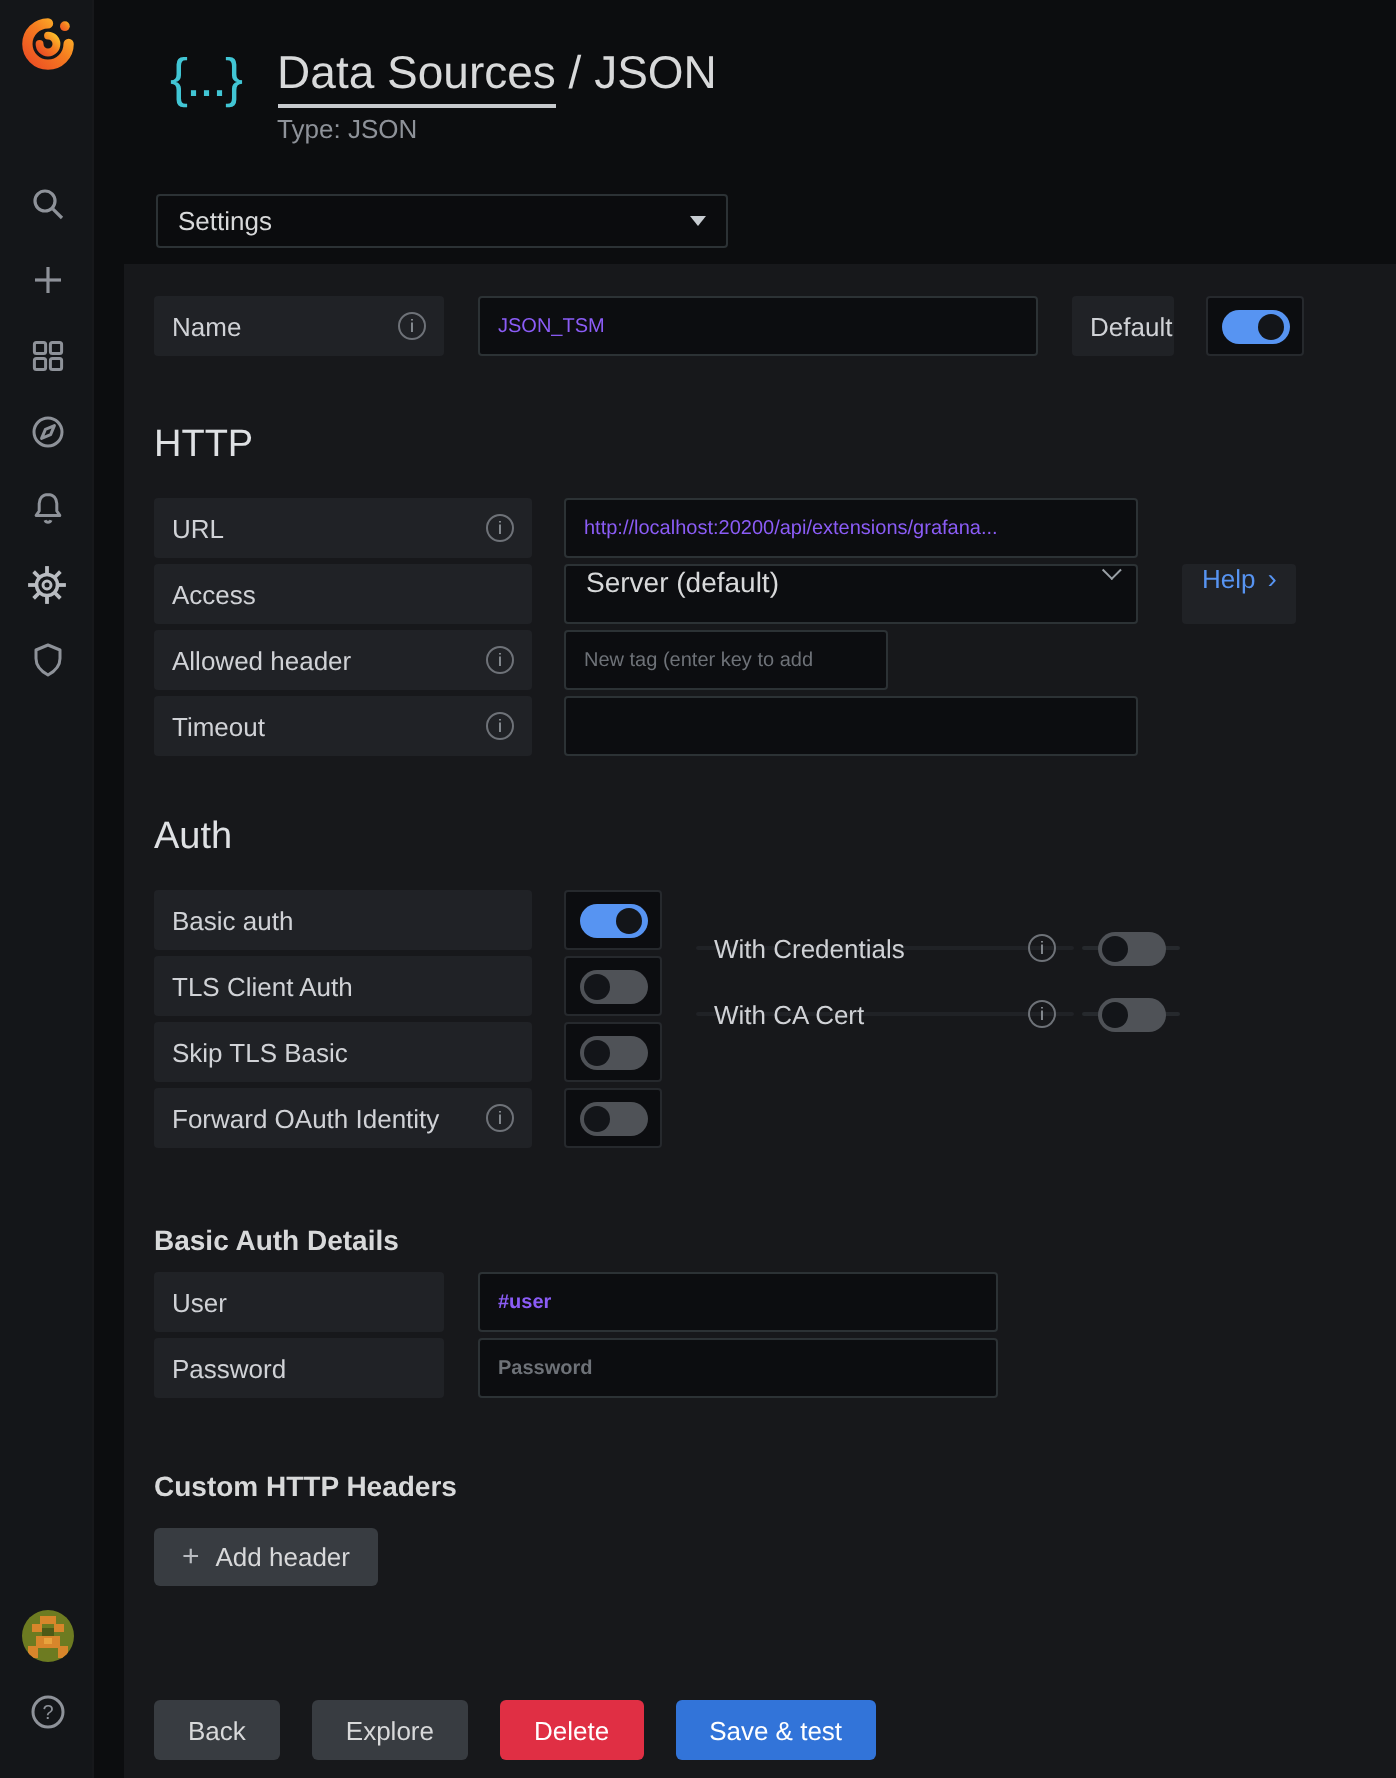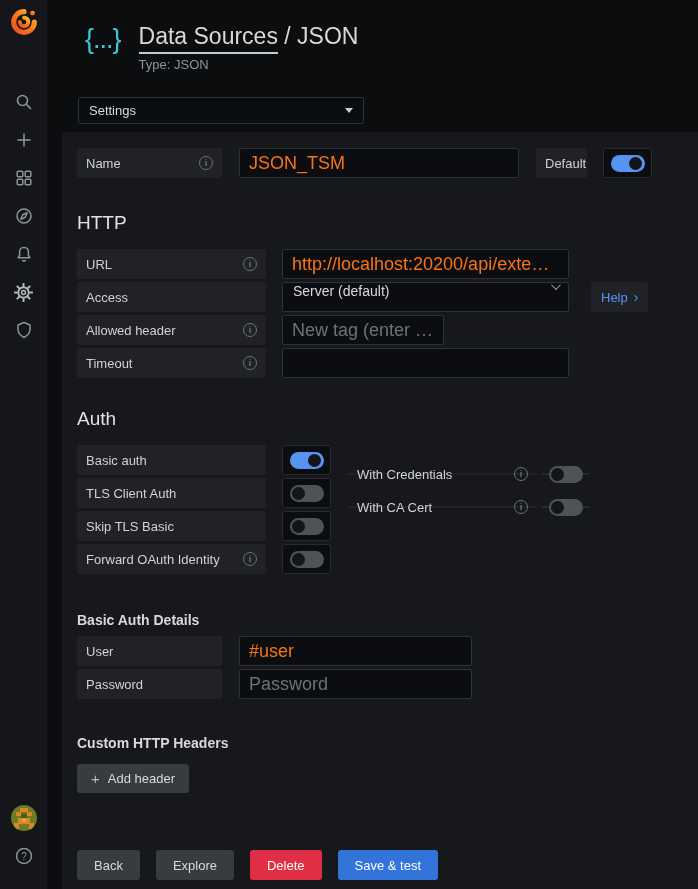--- a/index.html
+++ b/index.html
@@ -25,29 +25,29 @@
 
   
   .panel { position:absolute; left:62px; top:132px; right:0; bottom:0; background:#17181b; padding:16px 0 0 15px; }
 
   .row { display:flex; align-items:stretch; margin-bottom:3px; height:30px;gap:12px; }
   .lbl { background:#202226; border-radius:2px; display:flex; align-items:center; padding:0 9px; font-size:13px; font-weight:500; color:#d0d2d6; }
   .lbl .info { margin-left:auto; }
   .w145 { width:145px; margin-right:5px; }
   .w189 { width:189px; margin-right:4px; }
   .info { width:14px; height:14px; border:1px solid #6e7278; border-radius:50%; color:#9aa0a6; font-size:9px; font-weight:400; display:inline-flex; align-items:center; justify-content:center; cursor:pointer; flex:0 0 auto; }
-  .input { background:#0c0d10; border:1px solid #2c3235; border-radius:2px; color:#f97316; font-size:18px; font-family:"Liberation Sans",sans-serif; padding:0 9px; height:30px; outline:none; text-overflow:ellipsis; }
+  .input { background:#0c0d10; border:1px solid #2c3235; border-radius:2px; color:#8b5cf6; font-size:10px; font-family:"Liberation Sans",sans-serif; padding:0 9px; height:30px; outline:none; text-overflow:ellipsis; }
   .input::placeholder { color:#6e7278; }
-  .w280 { width:280px; } .w287 { width:287px; } .w162 { width:162px; } .w259 { width:233px; }
+  .w280 { width:280px; } .w287 { width:287px; } .w162 { width:162px; } .w259 { width:260px;font-weight:bold; }
 
   .select { width:287px; background:#0c0d10; border:1px solid #2c3235; border-radius:2px; display:flex; align-items:flex-start; padding:0 10px; font-size:14px; color:#d8d9da; cursor:pointer; }
   .select .chev { margin-left:auto; width:7px; height:7px; border-right:1.6px solid #9aa0a6; border-bottom:1.6px solid #9aa0a6; transform:rotate(45deg) translateY(-2px); }
 
   .box-label { background:#202226; border-radius:2px; display:flex; align-items:center; padding:0 9px; font-size:13px; font-weight:500; color:#d0d2d6; }
-  .help-box { margin-left:10px; background:#202226; border-radius:2px; display:flex; align-items:center; padding:0 10px; font-size:13px; font-weight:500; color:#5794f2; cursor:pointer; }
+  .help-box { margin-left:10px; background:#202226; border-radius:2px; display:flex; padding:0 10px; font-size:13px; font-weight:500; color:#5794f2; cursor:pointer; }
   .help-box .chev-r { margin-left:6px; font-size:14px; line-height:1; }
 
   .switchbox { width:49px; background:#0c0d10; border:1px solid #26292d; border-radius:2px; display:flex; align-items:center; justify-content:center; cursor:pointer; }
   .pill { width:34px; height:17px; border-radius:9px; position:relative; display:inline-block; }
   .pill.on { background:#5794f2; }
   .pill.off { background:#4f5257; }
   .knob { width:13px; height:13px; border-radius:50%; background:#131519; position:absolute; top:2px; }
   .pill.on .knob { right:2.5px; }
   .pill.off .knob { left:2.5px; }
 

